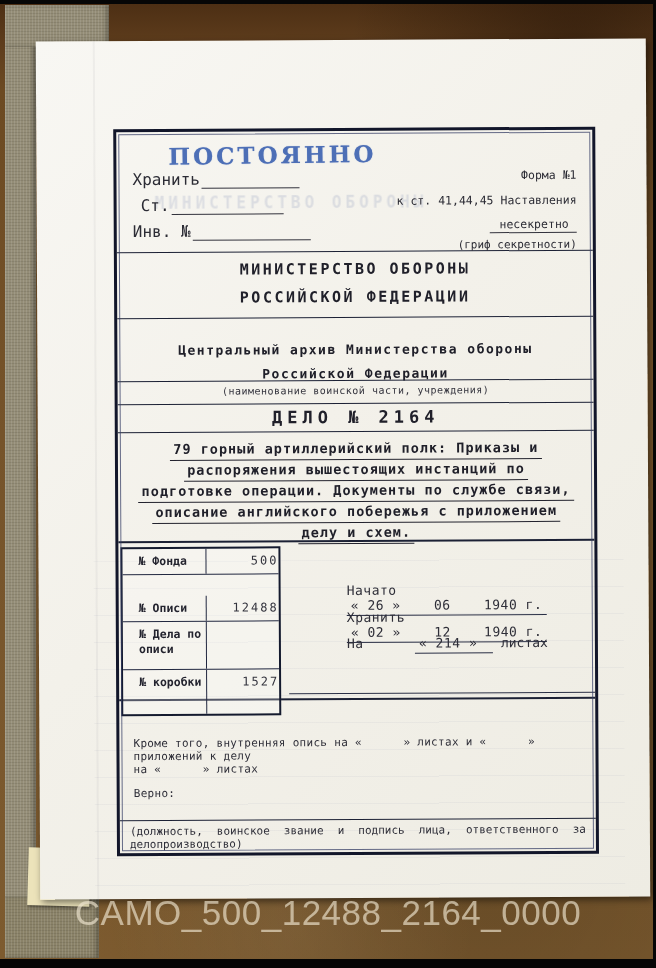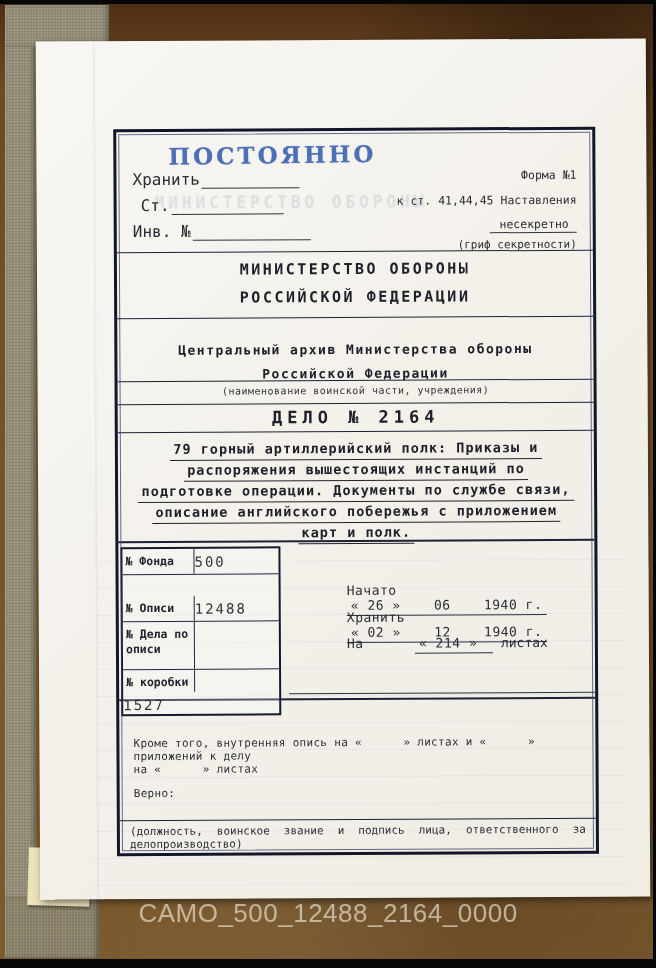--- a/index.html
+++ b/index.html
@@ -88,25 +88,25 @@
 
   .desc { position:absolute; inset:6px 4px 0 4px; text-align:center; }
   .desc-line { height:21px; line-height:19px; }
   .desc-line span { display:inline-block; font-weight:bold; font-size:13.5px;
     letter-spacing:1px; color:#20202a; border-bottom:1.5px solid #23232e; padding:0 3px 1px; }
 
   .reg-table { position:absolute; left:2px; top:4px; width:160px;
     border:2.5px solid #141a2e; background:rgba(255,255,255,.25); }
   .reg-row { display:flex; border-bottom:1.5px solid #222840; }
   .reg-row:last-child { border-bottom:none; }
-  .reg-label { width:72px; padding:5px 4px 2px 3px; font-weight:bold; font-size:11.5px;
+  .reg-label { width:84px; padding:5px 4px 2px 16px; font-weight:bold; font-size:11.5px;
     line-height:15px; border-right:1.5px solid #222840; color:#23232e; }
-  .reg-value { flex:1; text-align:left; font-size:14px; letter-spacing:2px;
+  .reg-value { flex:1; text-align:right; font-size:12px; letter-spacing:2px;
     padding-top:5px; color:#33333d; }
-  .rh1 { height:26px; } .rh2 { height:26px;margin-top:21px; } .rh3 { height:48px; } .rh4 { height:44px;flex-direction:column; }
+  .rh1 { height:26px; } .rh2 { height:26px;margin-top:21px; } .rh3 { height:48px; } .rh4 { height:44px; }
 
   .date-row { position:absolute; left:228px; font-size:13px; color:#2e2e38; }
   .d1 { top:41px; } .d2 { top:68px; } .d3 { top:94px; }
   .dlabel { display:inline-block; width:68px; letter-spacing:.5px; }
   .dval { display:inline-block; border-bottom:1.5px solid #2a2f45; padding:0 4px 2px 4px;
     letter-spacing:.5px; }
   .dval-wide { min-width:176px; }
   .dval-sheets { min-width:78px; }
   .dsuffix { margin-left:8px; }
   .f-connector { position:absolute; left:170px; right:0; top:151px;
@@ -114,21 +114,21 @@
 
   .note { position:absolute; left:14px; right:10px; font-size:11px; color:#2e2e38;
     white-space:pre-wrap; letter-spacing:.3px; }
   .n1 { top:36px; } .n2 { top:62px; } .n3 { top:86px; }
 
   .sig { padding:4px 10px 0 10px; font-size:11px; color:#2e2e38; }
   .sig-line1 { text-align:justify; text-align-last:justify; }
   .sig-line2 { text-align:left; }
 
   .watermark { position:absolute; left:0; right:0; top:896px; z-index:6; text-align:center;
-    font-family:"Liberation Sans","DejaVu Sans",sans-serif; font-size:26px; line-height:34px;
+    font-family:"Liberation Sans","DejaVu Sans",sans-serif; font-size:35px; line-height:34px;
     letter-spacing:.5px; color:rgba(240,231,209,.65); pointer-events:none; }
   .pre { white-space:pre-wrap; }
 </style>
 </head>
 <body>
 
 <div class="scan">
 
   <div class="cover"></div>
   <div class="cloth cloth-v"></div>
@@ -176,21 +176,21 @@
       <section class="sec sec-d">
         <div class="delo">ДЕЛО № 2164</div>
       </section>
 
       <section class="sec sec-e">
         <div class="desc">
           <div class="desc-line"><span>79 горный артиллерийский полк: Приказы и</span></div>
           <div class="desc-line"><span>распоряжения вышестоящих инстанций по</span></div>
           <div class="desc-line"><span>подготовке операции. Документы по службе связи,</span></div>
           <div class="desc-line"><span>описание английского побережья с приложением</span></div>
-          <div class="desc-line"><span>карт и полк.</span></div>
+          <div class="desc-line"><span>делу и схем.</span></div>
         </div>
       </section>
 
       <section class="sec sec-f">
         <div class="reg-table">
           <div class="reg-row rh1">
             <div class="reg-label">№ Фонда</div>
             <div class="reg-value">500</div>
           </div>
           <div class="reg-row rh2">

